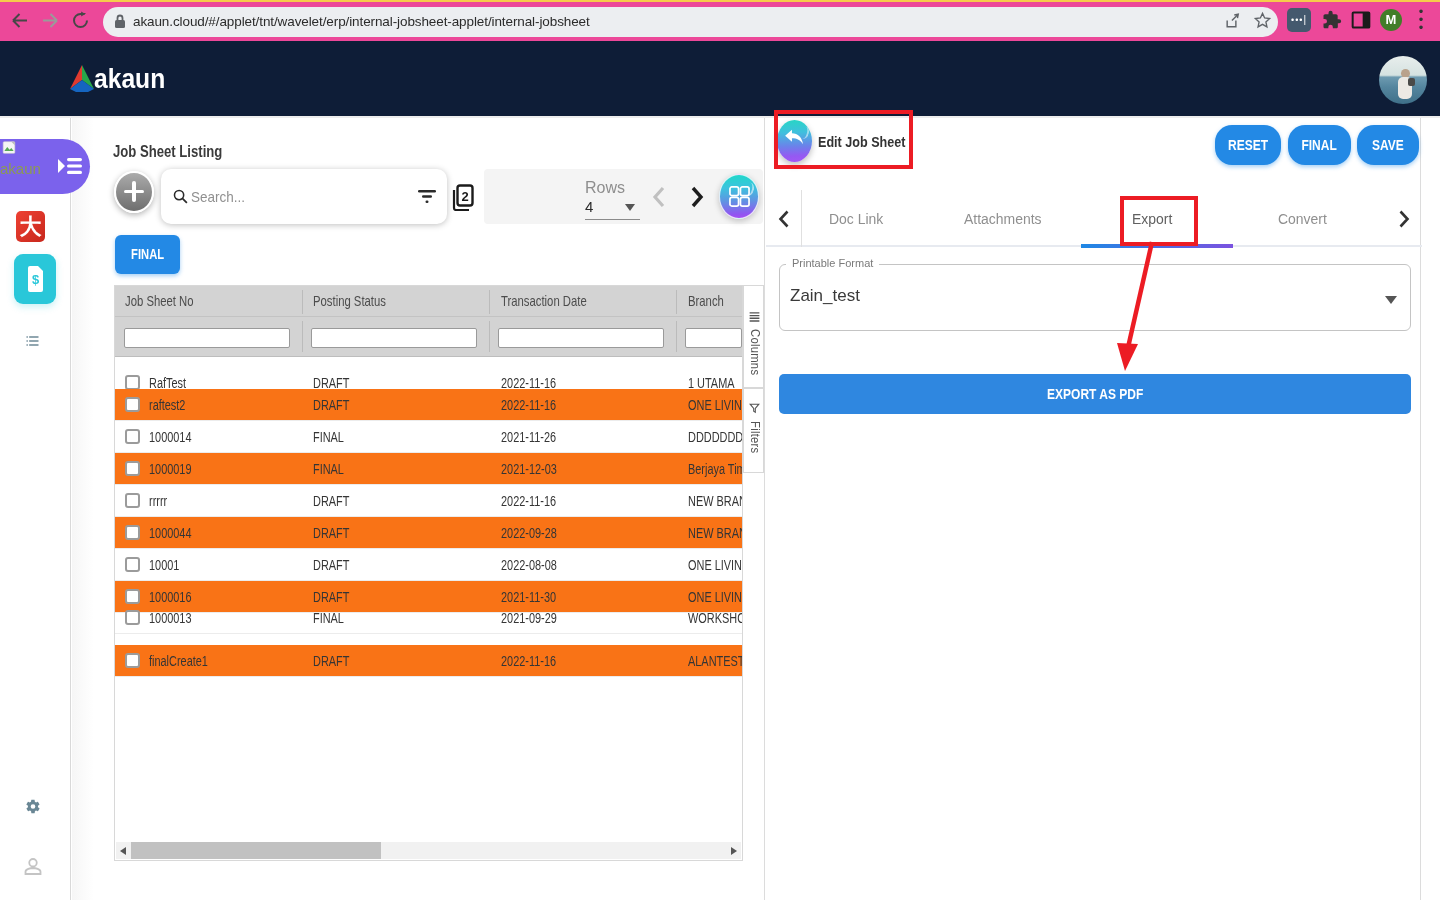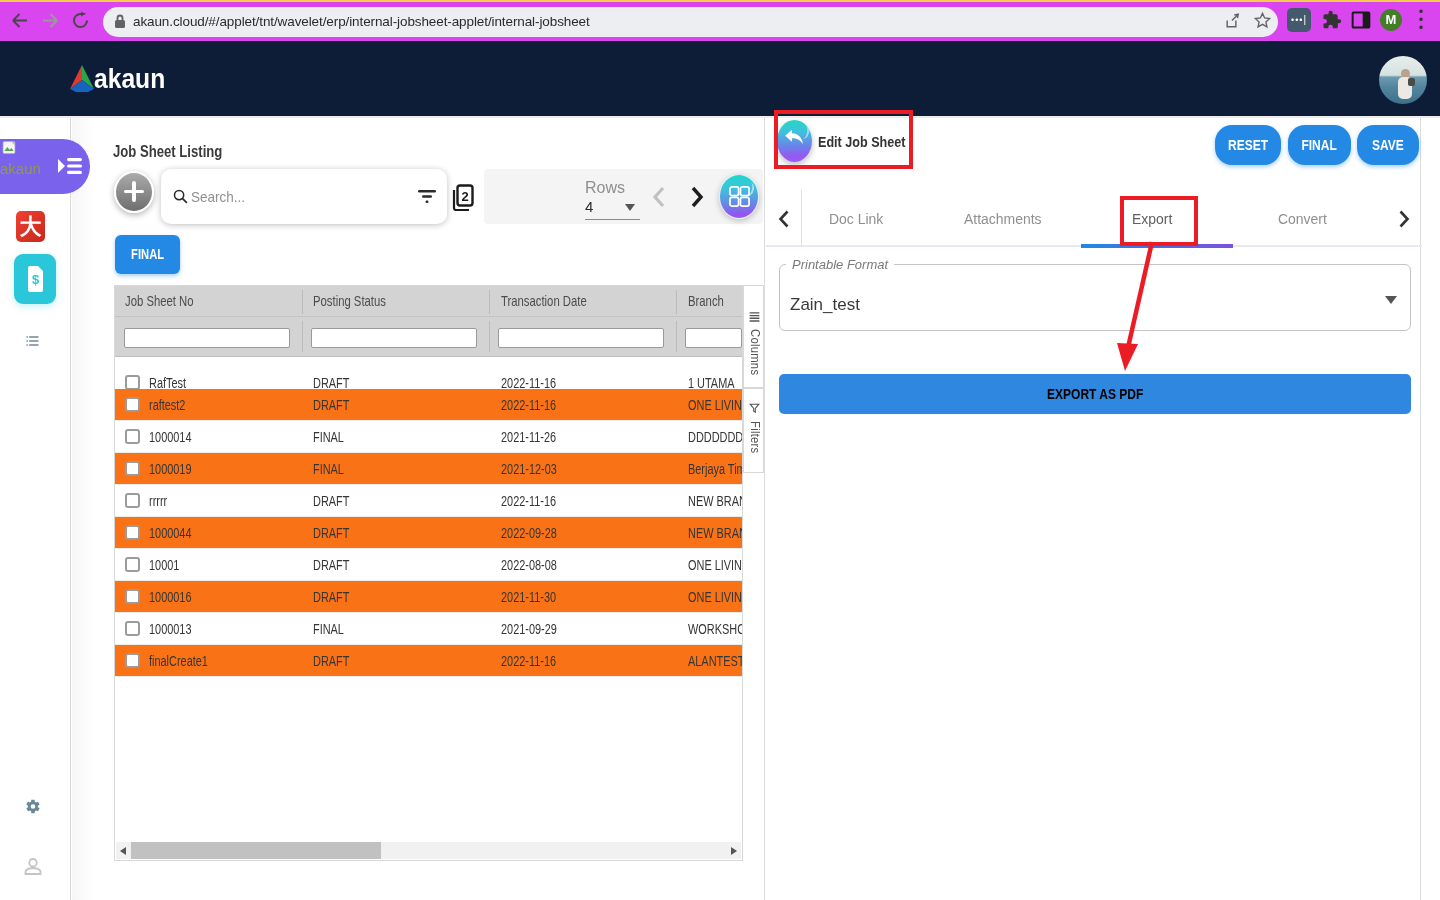--- a/index.html
+++ b/index.html
@@ -3,21 +3,21 @@
 <meta charset="utf-8">
 <style>
 * { margin:0; padding:0; box-sizing:border-box; }
 html,body { width:1440px; height:900px; overflow:hidden; background:#fff;
   font-family:"Liberation Sans", sans-serif; }
 #screen { position:relative; width:1440px; height:900px; background:#fff; overflow:hidden; }
 .abs { position:absolute; }
 
 
 #yellowbar { position:absolute; left:0; top:0; width:1440px; height:2px; background:#f6cb4b; }
-#toolbar { position:absolute; left:0; top:2px; width:1440px; height:39px; background:#d946ef; }
+#toolbar { position:absolute; left:0; top:2px; width:1440px; height:39px; background:#ec4899; }
 #addrbar { position:absolute; left:103px; top:5px; width:1175px; height:30px;
   background:#eceef1; border-radius:15px; }
 #urltext { position:absolute; left:133px; top:12px; font-size:13.5px; color:#2b2b2b; letter-spacing:-0.1px; }
 
 
 #appheader { position:absolute; left:0; top:41px; width:1440px; height:75px; background:#0e1d37; }
 #brand { position:absolute; left:68px; top:21px; }
 #brandtext { position:absolute; left:94px; top:22px; color:#fff; font-size:28px; font-weight:bold; transform:scaleX(0.88); transform-origin:0 50%; }
 #avatar { position:absolute; left:1379px; top:15px; width:48px; height:48px; border-radius:50%;
   overflow:hidden; background:linear-gradient(to bottom,#e8eeec 0%,#d5e2e1 40%,#6d9ab0 44%,#54859e 65%,#3f7089 100%); }
@@ -96,24 +96,24 @@
   box-shadow:0 2px 4px rgba(33,137,229,0.4); }
 #resetbtn { left:449px; width:66px; }
 #finalbtn2 { left:522px; width:63px; }
 #savebtn { left:591px; width:62px; }
 #tabbar { position:absolute; left:0px; top:74px; width:656px; height:57px; border-bottom:2px solid #e7eaf0; }
 .tabitem { position:absolute; top:20px; font-size:15.5px; color:#8f8f8f; transform:scaleX(0.9); transform-origin:0 50%; }
 #tabunderline { position:absolute; left:315px; top:54px; width:152px; height:4px;
   background:linear-gradient(to right,#1e88e5,#7b52e0); }
 #pfbox { position:absolute; left:13px; top:148px; width:632px; height:67px;
   border:1px solid #c4c4c4; border-radius:6px; }
-#pflabel { position:absolute; left:6px; top:-8px; background:#fff; padding:0 6px; font-size:13px; color:#7a7a7a;font-style:italic; }
-#pfval { position:absolute; left:10px; top:30px; font-size:17px; color:#3a3a3a; }
+#pflabel { position:absolute; left:6px; top:-8px; background:#fff; padding:0 6px; font-size:11px; color:#7a7a7a; }
+#pfval { position:absolute; left:10px; top:21px; font-size:17px; color:#3a3a3a; }
 #exportbtn { position:absolute; left:13px; top:258px; width:632px; height:40px; background:#2f87e0;
-  border-radius:5px; color:#000000; font-weight:bold; font-size:15px; text-align:center; line-height:40px; }
+  border-radius:5px; color:#ffffff; font-weight:bold; font-size:15px; text-align:center; line-height:40px; }
 
 .cx { display:inline-block; transform:scaleX(0.8); }
 
 .redbox { position:absolute; border:4px solid #ec1c24; z-index:20; }
 #redbox1 { left:774px; top:110px; width:139px; height:59px; }
 #redbox2 { left:1120px; top:196px; width:78px; height:50px; }
 #redarrow { position:absolute; left:1100px; top:240px; z-index:20; }
 </style>
 </head>
 <body>
@@ -315,21 +315,21 @@
           <div class="cell" style="left:386px">2022-08-08</div>
           <div class="cell" style="left:573px">ONE LIVING</div>
         </div>
       <div class="trow alt" style="top:295px">
           <div class="cb"></div>
           <div class="cell" style="left:34px">1000016</div>
           <div class="cell" style="left:198px">DRAFT</div>
           <div class="cell" style="left:386px">2021-11-30</div>
           <div class="cell" style="left:573px">ONE LIVING</div>
         </div>
-      <div class="trow" style="top:327px">
+      <div class="trow" style="top:316px">
           <div class="cb"></div>
           <div class="cell" style="left:34px">1000013</div>
           <div class="cell" style="left:198px">FINAL</div>
           <div class="cell" style="left:386px">2021-09-29</div>
           <div class="cell" style="left:573px">WORKSHOP</div>
         </div>
       <div class="trow alt" style="top:359px">
           <div class="cb"></div>
           <div class="cell" style="left:34px">finalCreate1</div>
           <div class="cell" style="left:198px">DRAFT</div>

